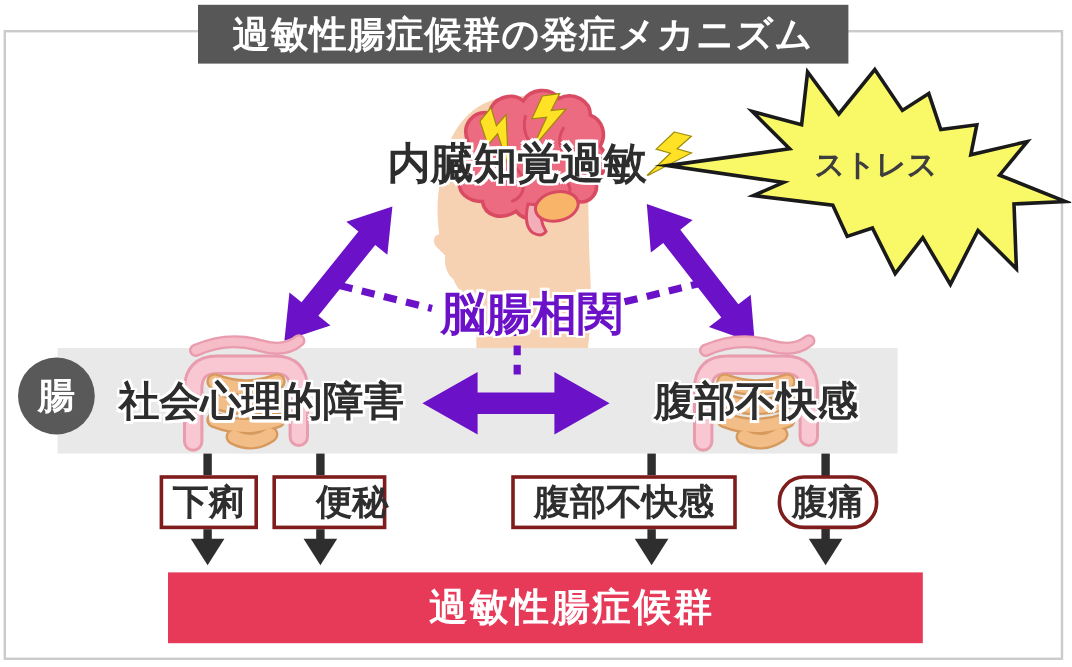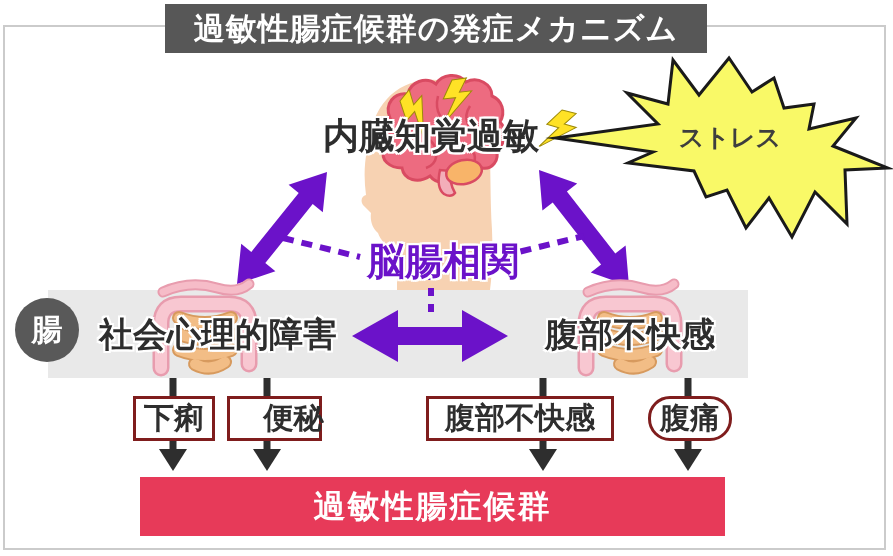--- a/index.html
+++ b/index.html
@@ -37,21 +37,21 @@
   .sym-box{
     top:396px;height:45px;background:#fff;border:3px solid #7f1d1d;box-sizing:border-box;
     display:flex;align-items:center;justify-content:center;
     font-size:30px;font-weight:bold;color:#2e2e2e;z-index:5;white-space:nowrap;
   }
   .b1{left:133px;width:82px;} .b2{left:227px;width:95px;padding-left:38px;}
   .b3{left:426px;width:188px;} .b4{left:648px;width:84px;border-radius:22px;}
   .banner{
     left:140px;top:477px;width:585px;height:59px;background:#e73a59;
     display:flex;align-items:center;justify-content:center;
-    color:#fff;font-size:32px;font-weight:bold;letter-spacing:2px;z-index:5;
+    color:#fff;font-size:32px;font-weight:bold;letter-spacing:2px;z-index:5;padding-left:44px;
   }
 </style>
 </head>
 <body>
 
 <div class="stage">
 
   <div class="abs frame"></div>
   <div class="abs gray-band"></div>
 

